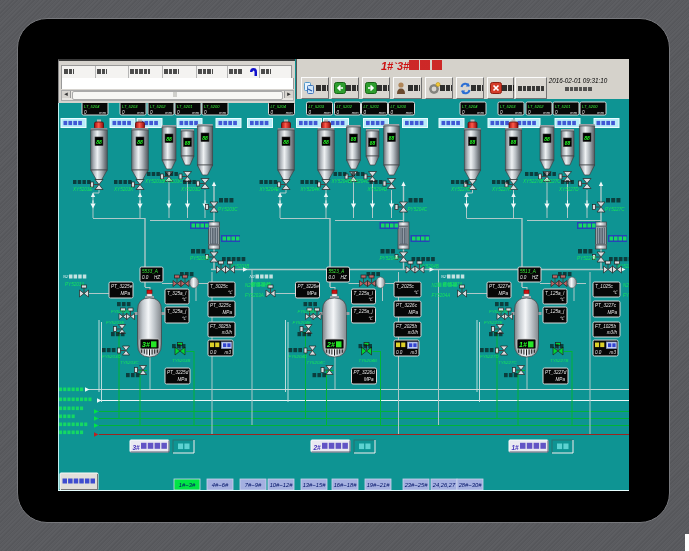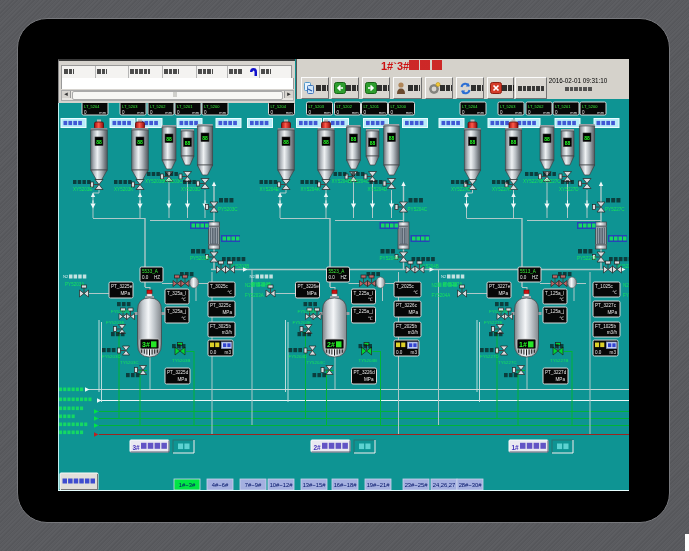--- a/index.html
+++ b/index.html
@@ -2,21 +2,21 @@
 <html><head>
 <meta charset="utf-8">
 <style>
   html,body{margin:0;padding:0;}
   body{width:689px;height:551px;overflow:hidden;position:relative;
     font-family:"Liberation Sans", sans-serif;
     background-color:#5a5b5f;
     background-image:repeating-linear-gradient(135deg, rgba(0,0,0,0.045) 0 1px, rgba(255,255,255,0.02) 1px 2px, rgba(0,0,0,0.0) 2px 3px);
   }
   #bezel{position:absolute;left:17px;top:18px;width:651px;height:503px;background:#000;border-radius:30px;border:1px solid #77787c;}
-  #screen{position:absolute;left:58px;top:59px;width:571px;height:432px;background:#0e9493;overflow:hidden;}
+  #screen{position:absolute;left:58px;top:59px;width:571px;height:432px;background:#0e9493;overflow:hidden;font-style:italic;}
   #mimic{position:absolute;left:0;top:0;}
   .tbl{position:absolute;left:0;top:0;width:237px;height:44px;background:#d6d3ce;border-top:2px solid #3a3a3a;border-left:1px solid #888;box-sizing:border-box;}
   .tblhead{position:absolute;left:2px;top:4px;height:13px;background:#f4f3f1;border:1px solid #999;}
   .hcell{position:absolute;top:0;height:12px;border-right:1px solid #b5b5b5;}
   .tblbody{position:absolute;left:2px;top:17px;width:231px;height:11px;background:#fff;border-left:1px solid #999;border-right:1px solid #999;}
   .sbar{position:absolute;left:2px;top:29px;width:231px;height:9px;background:#e8e6e2;border:1px solid #aaa;}
   .toolbar{position:absolute;left:238px;top:0;width:333px;height:40px;background:#d5d2cb;border-left:1px solid #555;}
   .tbtn{position:absolute;top:18px;height:20px;background:#d9d6d0;border-top:1px solid #fbfbfb;border-left:1px solid #fbfbfb;border-right:1px solid #737373;border-bottom:1px solid #737373;}
   .zht{background-image:repeating-linear-gradient(90deg, currentColor 0 4.6px, transparent 4.6px 5.6px);height:5.5px;opacity:0.85;}
   .zht5{background-image:repeating-linear-gradient(90deg, currentColor 0 3.6px, transparent 3.6px 4.6px);height:4.5px;opacity:0.8;}

